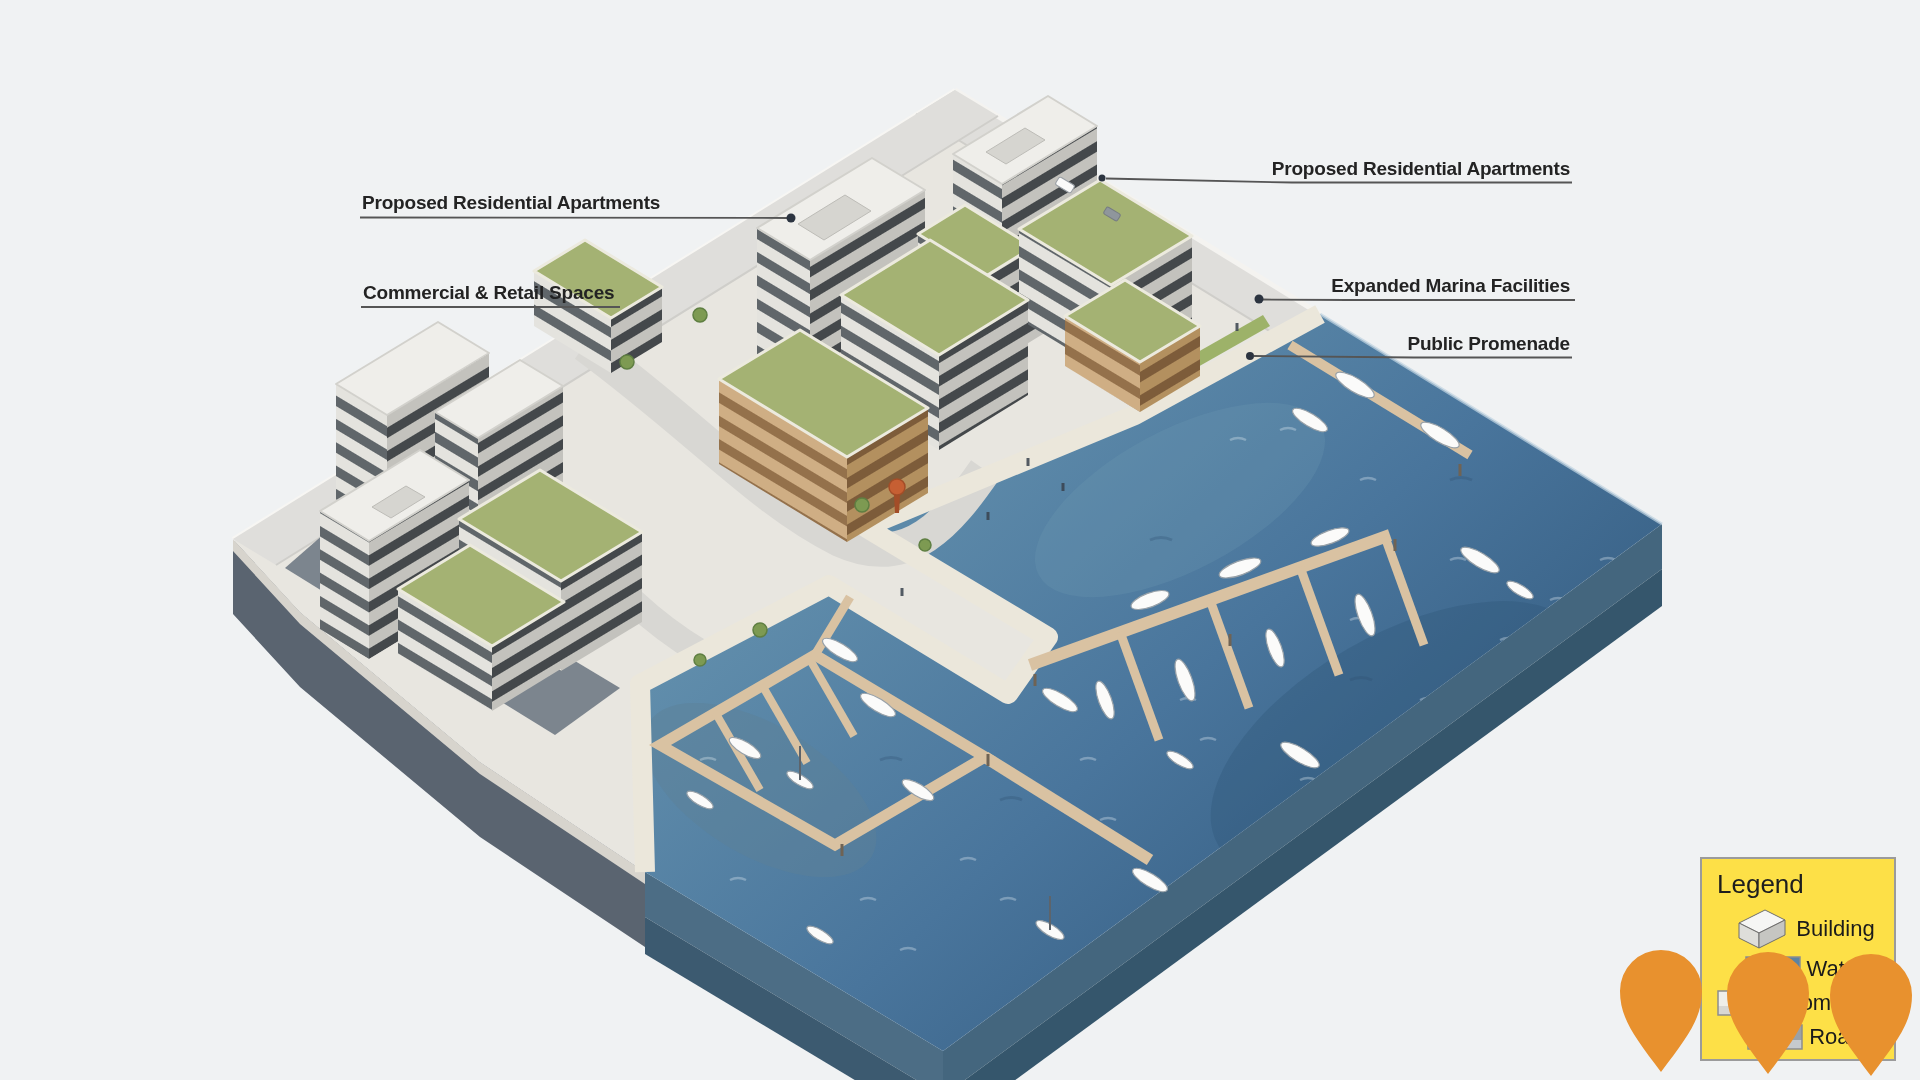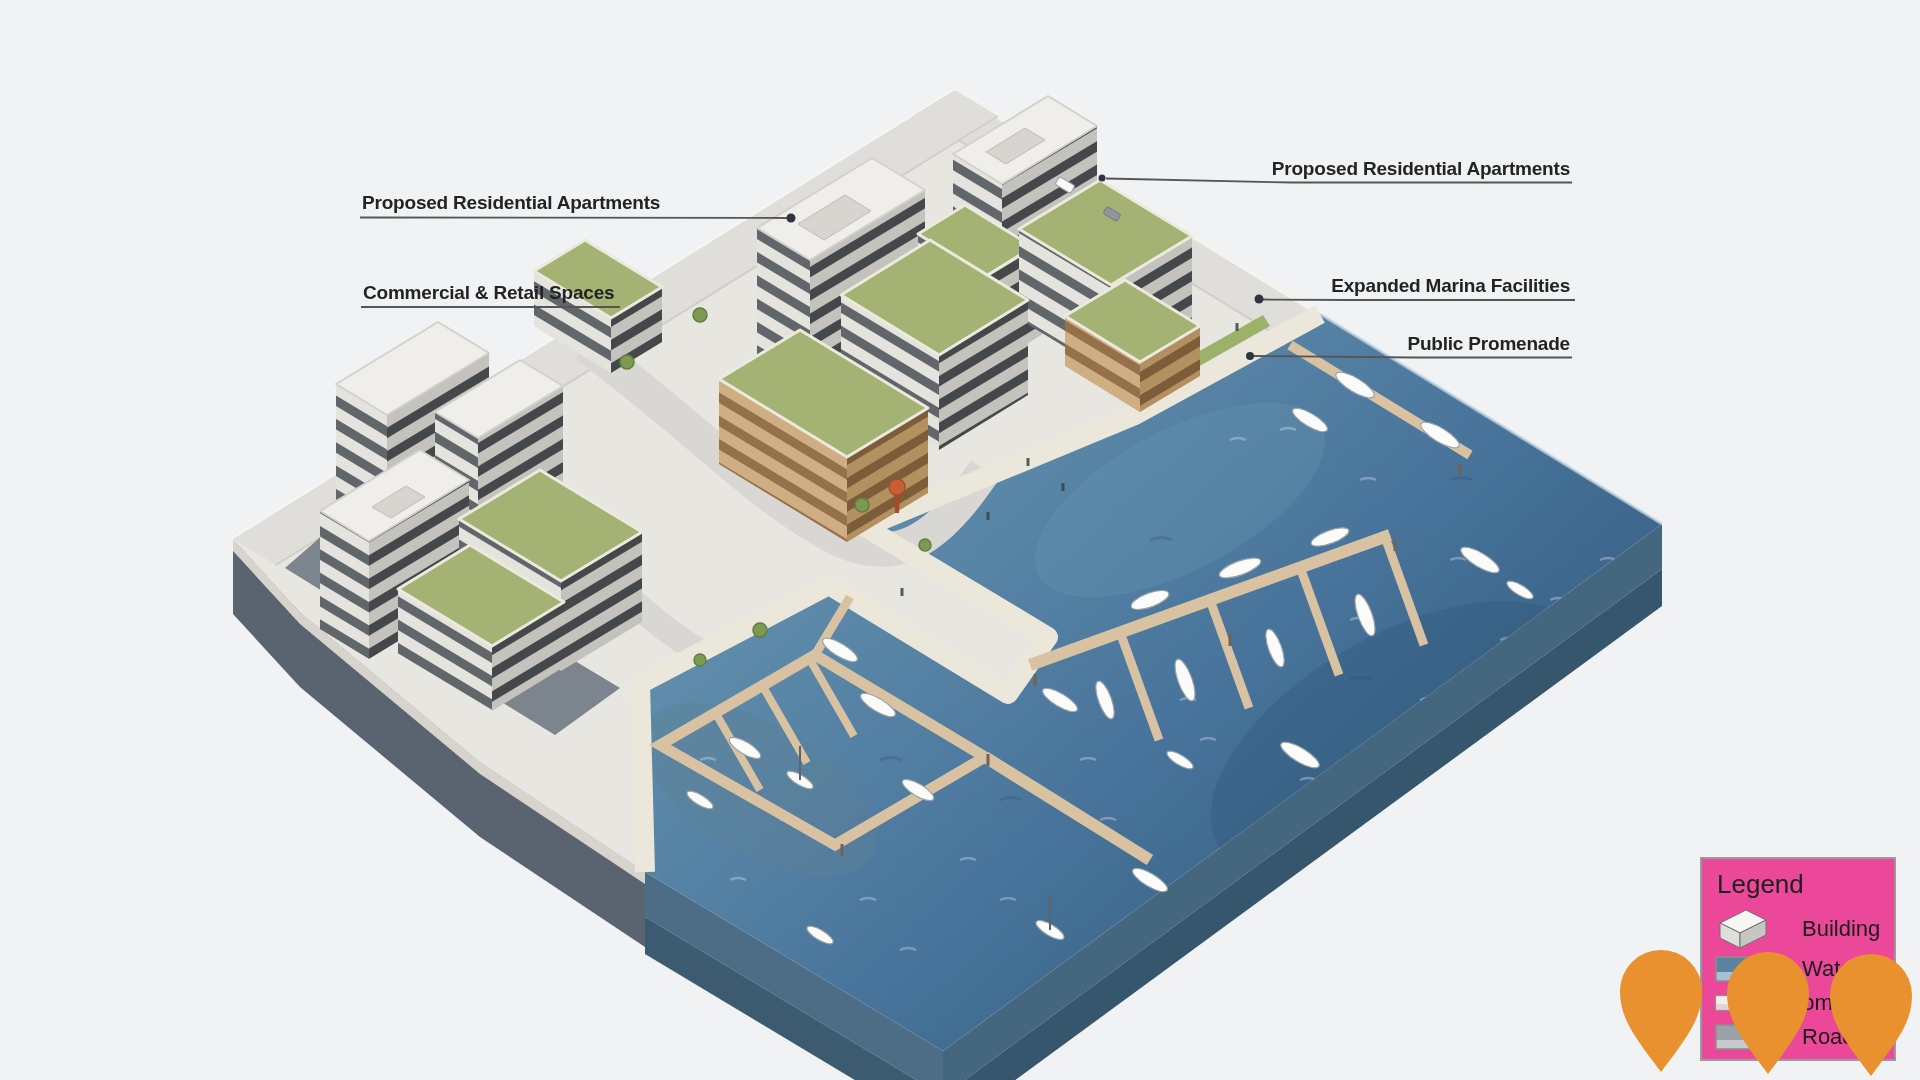--- a/index.html
+++ b/index.html
@@ -2,23 +2,23 @@
 <html><head>
 <meta charset="utf-8">
 <style>
   html,body{margin:0;padding:0;background:#eef0f2;}
   .stage{position:relative;width:1920px;height:1080px;overflow:hidden;background:#f0f2f3;
          font-family:"Liberation Sans",sans-serif;}
   .scene-svg{position:absolute;left:0;top:0;z-index:1;}
   .ann{font-family:"Liberation Sans",sans-serif;font-size:19px;font-weight:700;
        fill:#232323;letter-spacing:-0.2px;}
   .legend{position:absolute;left:1700px;top:857px;width:196px;height:204px;box-sizing:border-box;
-          background:#ec4899;border:2px solid #9b9b9b;padding:8px 0 0 13px;z-index:4;}
+          background:#fde047;border:2px solid #9b9b9b;padding:8px 0 0 13px;z-index:4;}
   .legend-title{font-size:26px;font-weight:400;color:#1e1e1e;margin:2px 0 6px 2px;}
-  .legend-row{display:flex;align-items:center;gap:31px;margin-bottom:8px;}
+  .legend-row{display:flex;align-items:center;gap:6px;margin-bottom:8px;justify-content:center;}
   .legend-row.building{margin-bottom:4px;}
   .llabel{font-size:22px;color:#1b1b1b;}
   .pins-svg{position:absolute;left:0;top:0;z-index:6;pointer-events:none;}
 </style>
 </head>
 <body>
 
 <div class="stage">
 
 <svg class="scene-svg" width="1920" height="1080" viewBox="0 0 1920 1080">

